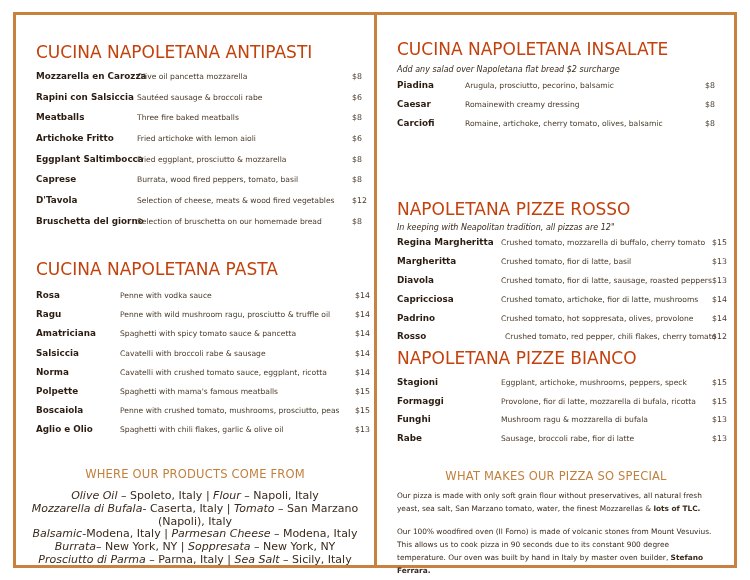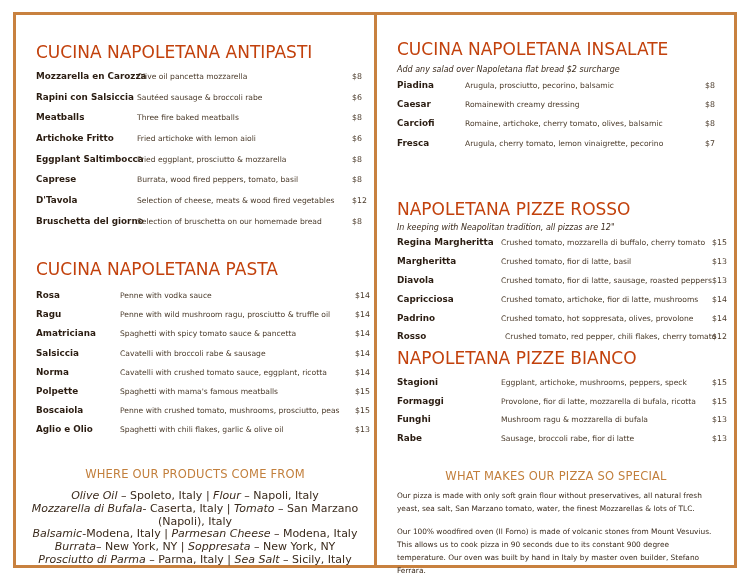--- a/index.html
+++ b/index.html
@@ -33,21 +33,21 @@
   .row .name { position: absolute; left: 0; top: 0; font-weight: bold; font-size: 8.8px; color: #2b1d12; }
   .row .desc { position: absolute; top: 1px; color: #4a3a2a; font-size: 7.6px; }
   .row .price { position: absolute; top: 1px; color: #4a3a2a; font-size: 7.8px; }
 
   .info-title {
     font-size: 11.5px; color: #c27f3c; text-align: center; white-space: nowrap; letter-spacing: 0.2px;
   }
   .origins { text-align: center; font-size: 11px; color: #3a2a1c; line-height: 12.8px; margin-top: 9px; }
   .origins i { font-style: italic; }
   .special { font-size: 7.4px; color: #3a2a1c; line-height: 13px; }
-  .special b { font-weight: normal; }
+  .special b { font-weight: bold; }
 </style>
 </head>
 <body>
 
 <div class="frame"></div>
 <div class="divider"></div>
 
 <div class="panel left">
 
   <div class="section" style="left:20px; top:27px; width:330px;">
@@ -168,25 +168,20 @@
         <div class="row" style="height: 19.2px;">
           <span class="name">Caesar</span>
           <span class="desc" style="left:68px">Romainewith creamy dressing</span>
           <span class="price" style="left:308px">$8</span>
         </div>
         <div class="row" style="height: 19.2px;">
           <span class="name">Carciofi</span>
           <span class="desc" style="left:68px">Romaine, artichoke, cherry tomato, olives, balsamic</span>
           <span class="price" style="left:308px">$8</span>
         </div>
-        <div class="row" style="height: 19.2px;">
-          <span class="name">Fresca</span>
-          <span class="desc" style="left:68px">Arugula, cherry tomato, lemon vinaigrette, pecorino</span>
-          <span class="price" style="left:308px">$7</span>
-        </div>
       </div>
   </div>
 
   <div class="section" style="left:20px; top:184px; width:330px;">
     <div class="section-title">NAPOLETANA PIZZE ROSSO</div>
     <div class="section-note" style="margin-top:4px;">In keeping with Neapolitan tradition, all pizzas are 12"</div>
     <div style="margin-top:5px;">
         <div class="row" style="height: 18.9px;">
           <span class="name">Regina Margheritta</span>
           <span class="desc" style="left:104px">Crushed tomato, mozzarella di buffalo, cherry tomato</span>

